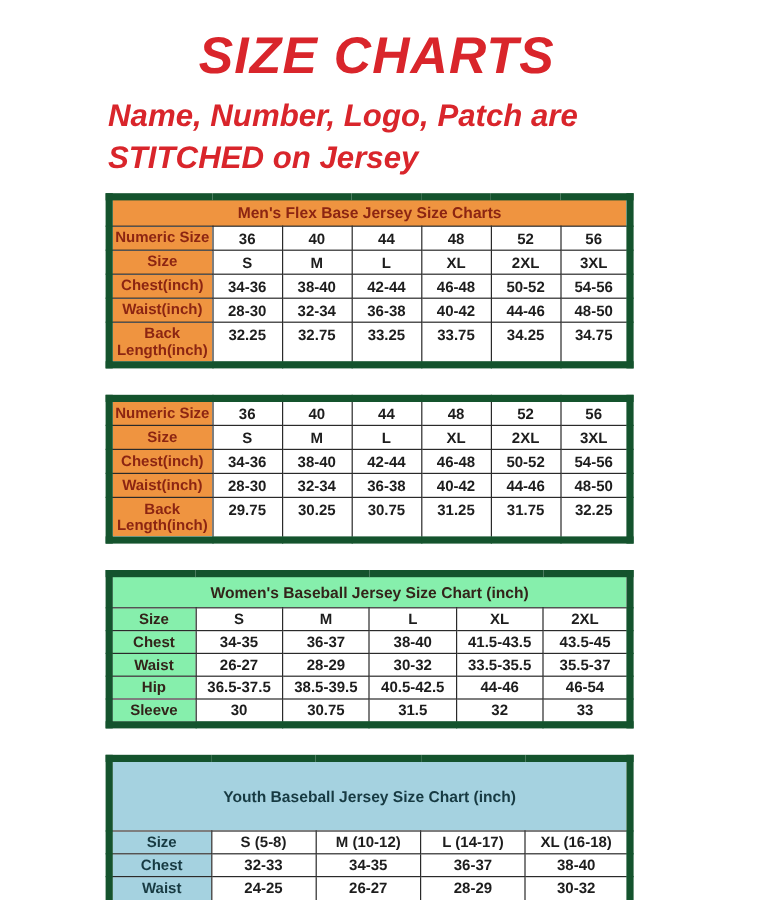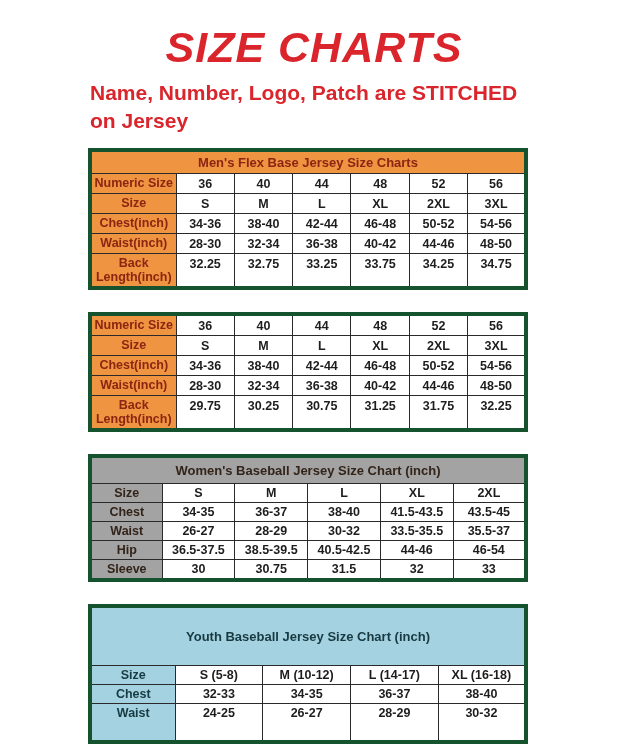--- a/index.html
+++ b/index.html
@@ -21,63 +21,64 @@
   .main-title {
     text-align: center;
     font-size: 43px;
     font-weight: bold;
     font-style: italic;
     letter-spacing: 1px;
     line-height: 1.0;
     margin: 0 0 10px 0;
   }
   .subtitle {
-    font-size: 21px;
+    font-size: 26px;
     font-weight: bold;
+    font-style: italic;
     line-height: 1.35;
     margin: 0 0 12px 2px;
     max-width: 450px;
   }
   table.size-table {
     border-collapse: collapse;
     table-layout: fixed;
     width: 440px;
     margin-bottom: 22px;
     font-size: 12.5px;
     font-weight: bold;
   }
   table.size-table th,
   table.size-table td {
     border: 1px solid #2a2a2a;
     padding: 2px 2px;
     text-align: center;
     overflow: hidden;
   }
-  table.size-table { border: 4px solid #14532d; }
+  table.size-table { border: 6px solid #14532d; }
   tr.title-row th {
     font-size: 13px;
     padding: 3px 2px;
   }
   td.cell {
     background: #ffffff;
     color: #1d1d1d;
   }
   
   .theme-orange tr.title-row th,
   .theme-orange td.row-label {
     background: #ef9440;
     color: #8c2512;
   }
   .theme-orange td { vertical-align: top; }
   .theme-orange td.cell { padding-top: 3px; margin-left: 45px; }
   .theme-orange col.label-col { width: 86px; }
   
   .theme-peach tr.title-row th,
   .theme-peach td.row-label {
-    background: #a3a3a3;
+    background: #86efac;
     color: #33241a;
   }
   .theme-peach tr.title-row th { padding: 5px 2px; }
   .theme-peach td { padding: 6px 2px; }
   .theme-peach col.label-col { width: 72px; }
   
   .theme-blue tr.title-row th,
   .theme-blue td.row-label {
     background: #a5d2e0;
     color: #173a42;

